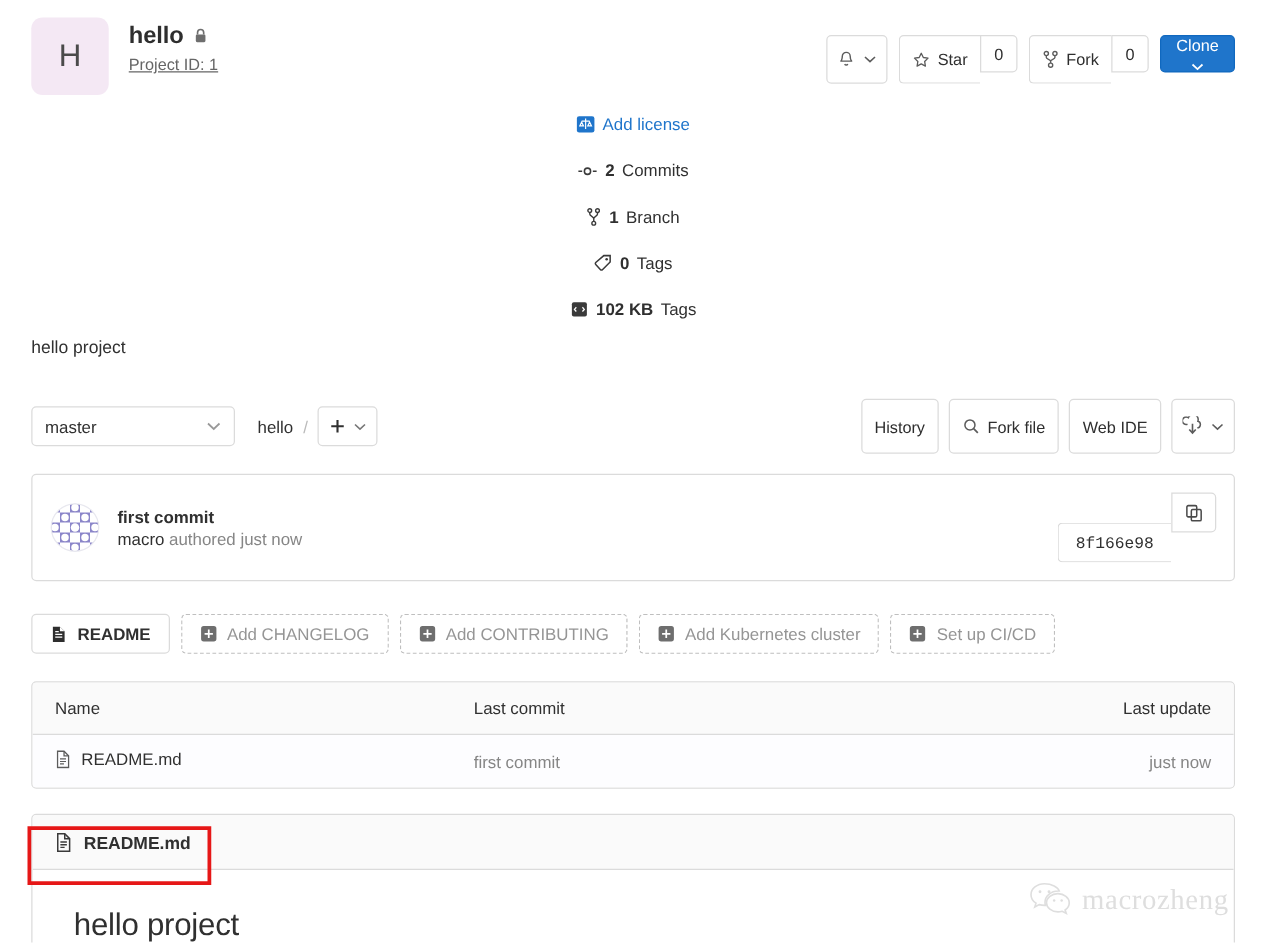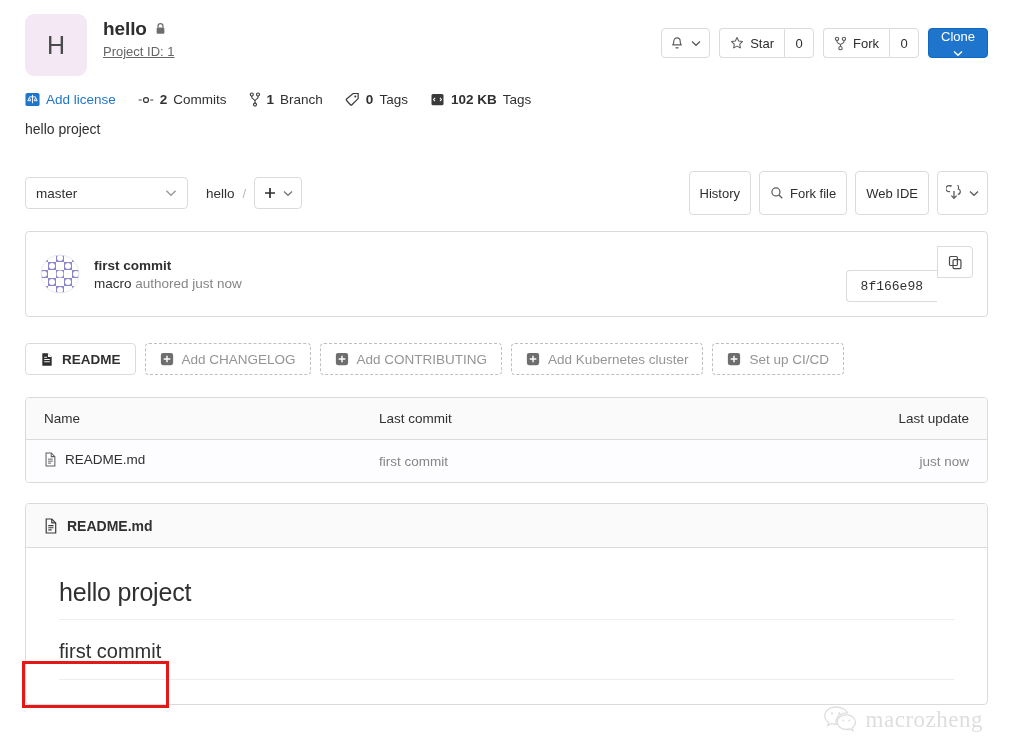--- a/index.html
+++ b/index.html
@@ -27,21 +27,21 @@
   }
   .proj-meta { margin-left: 16px; padding-top: 4px; flex: 1 1 auto; }
   .proj-title-row { display: flex; align-items: center; gap: 7px; }
   .proj-title { font-size: 19px; font-weight: bold; color: #2e2e2e; letter-spacing: -0.1px; }
   .lock-icon { display: inline-flex; align-items: center; }
   .proj-id { font-size: 13px; color: #666; margin-top: 4px; text-decoration: underline; }
 
   .header-actions { display: flex; align-items: flex-start; gap: 9px; padding-top: 14px; }
   .btn {
     display: inline-flex; align-items: center; gap: 6px;
-    height: 30px; padding: 0 10px;
+    height: 39px; padding: 0 10px;
     border: 1px solid #dbdbdb; border-radius: 4px;
     background: #fff; color: #2e2e2e;
     font-size: 13px; font-family: "Liberation Sans", sans-serif;
     cursor: pointer; white-space: nowrap;
   }
   .btn-group { display: inline-flex; align-items: stretch; }
   .btn-group .btn { border-radius: 4px 0 0 4px; border-right: none; }
   .btn-group .count {
     display: inline-flex; align-items: center; justify-content: center;
     min-width: 30px; height: 30px; padding: 0 9px;
@@ -51,21 +51,21 @@
   .btn-clone {
     background: #1f75cb; border-color: #1068bf; color: #fff;
     padding: 0 12px; height: 30px; font-size: 13px; font-weight: 400; flex-direction: column;
   }
   .btn-icon-only { padding: 0 8px; gap: 7px; }
 
   
   .stats-row {
     display: flex; align-items: center; gap: 22px;
     padding: 16px 25px 0 25px;
-    font-size: 13.5px; color: #303030;
+    font-size: 13.5px; color: #303030; flex-direction: column;
   }
   .stat { display: inline-flex; align-items: center; gap: 6px; white-space: nowrap; }
   .stat .num { font-weight: bold; }
   .stat-link { color: #1f75cb; }
 
   .proj-desc { padding: 14px 25px 0 25px; font-size: 14px; color: #303030; }
 
   
   .filenav {
     display: flex; align-items: center;

